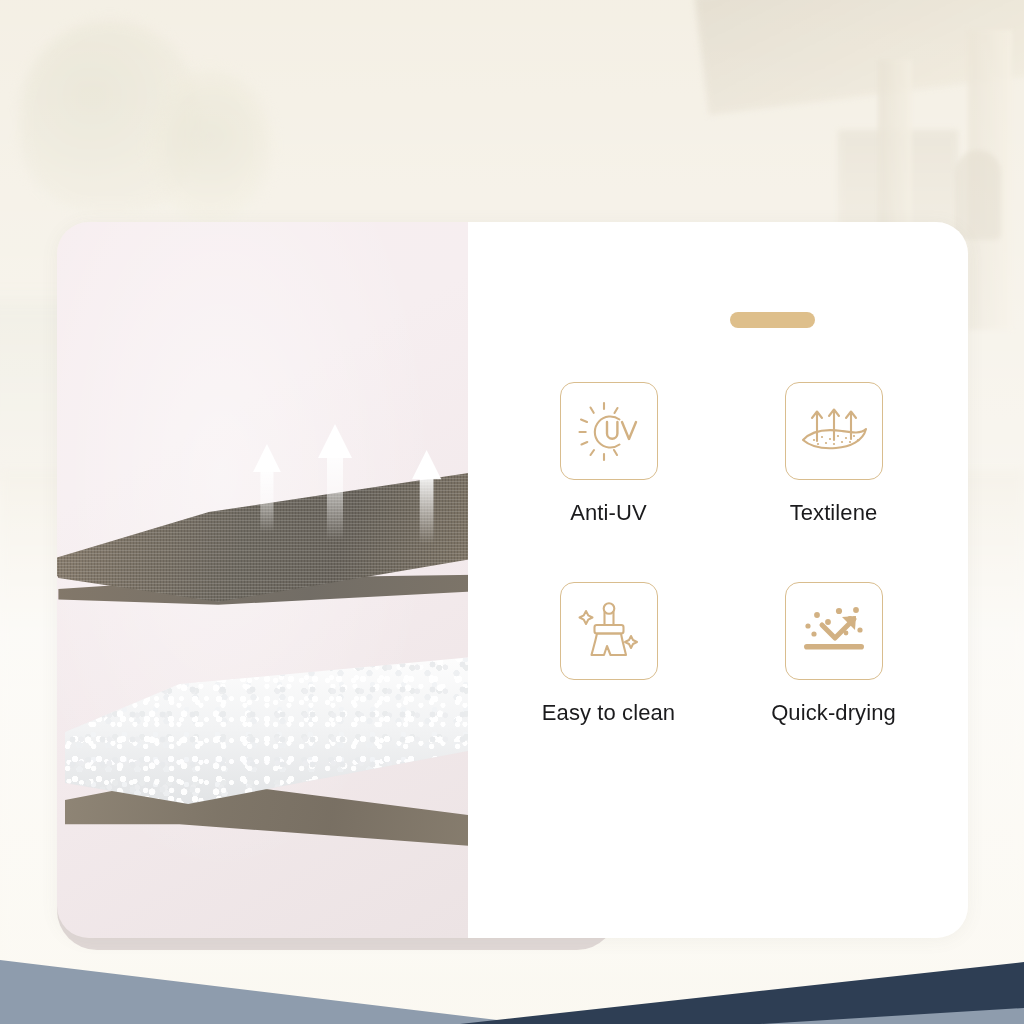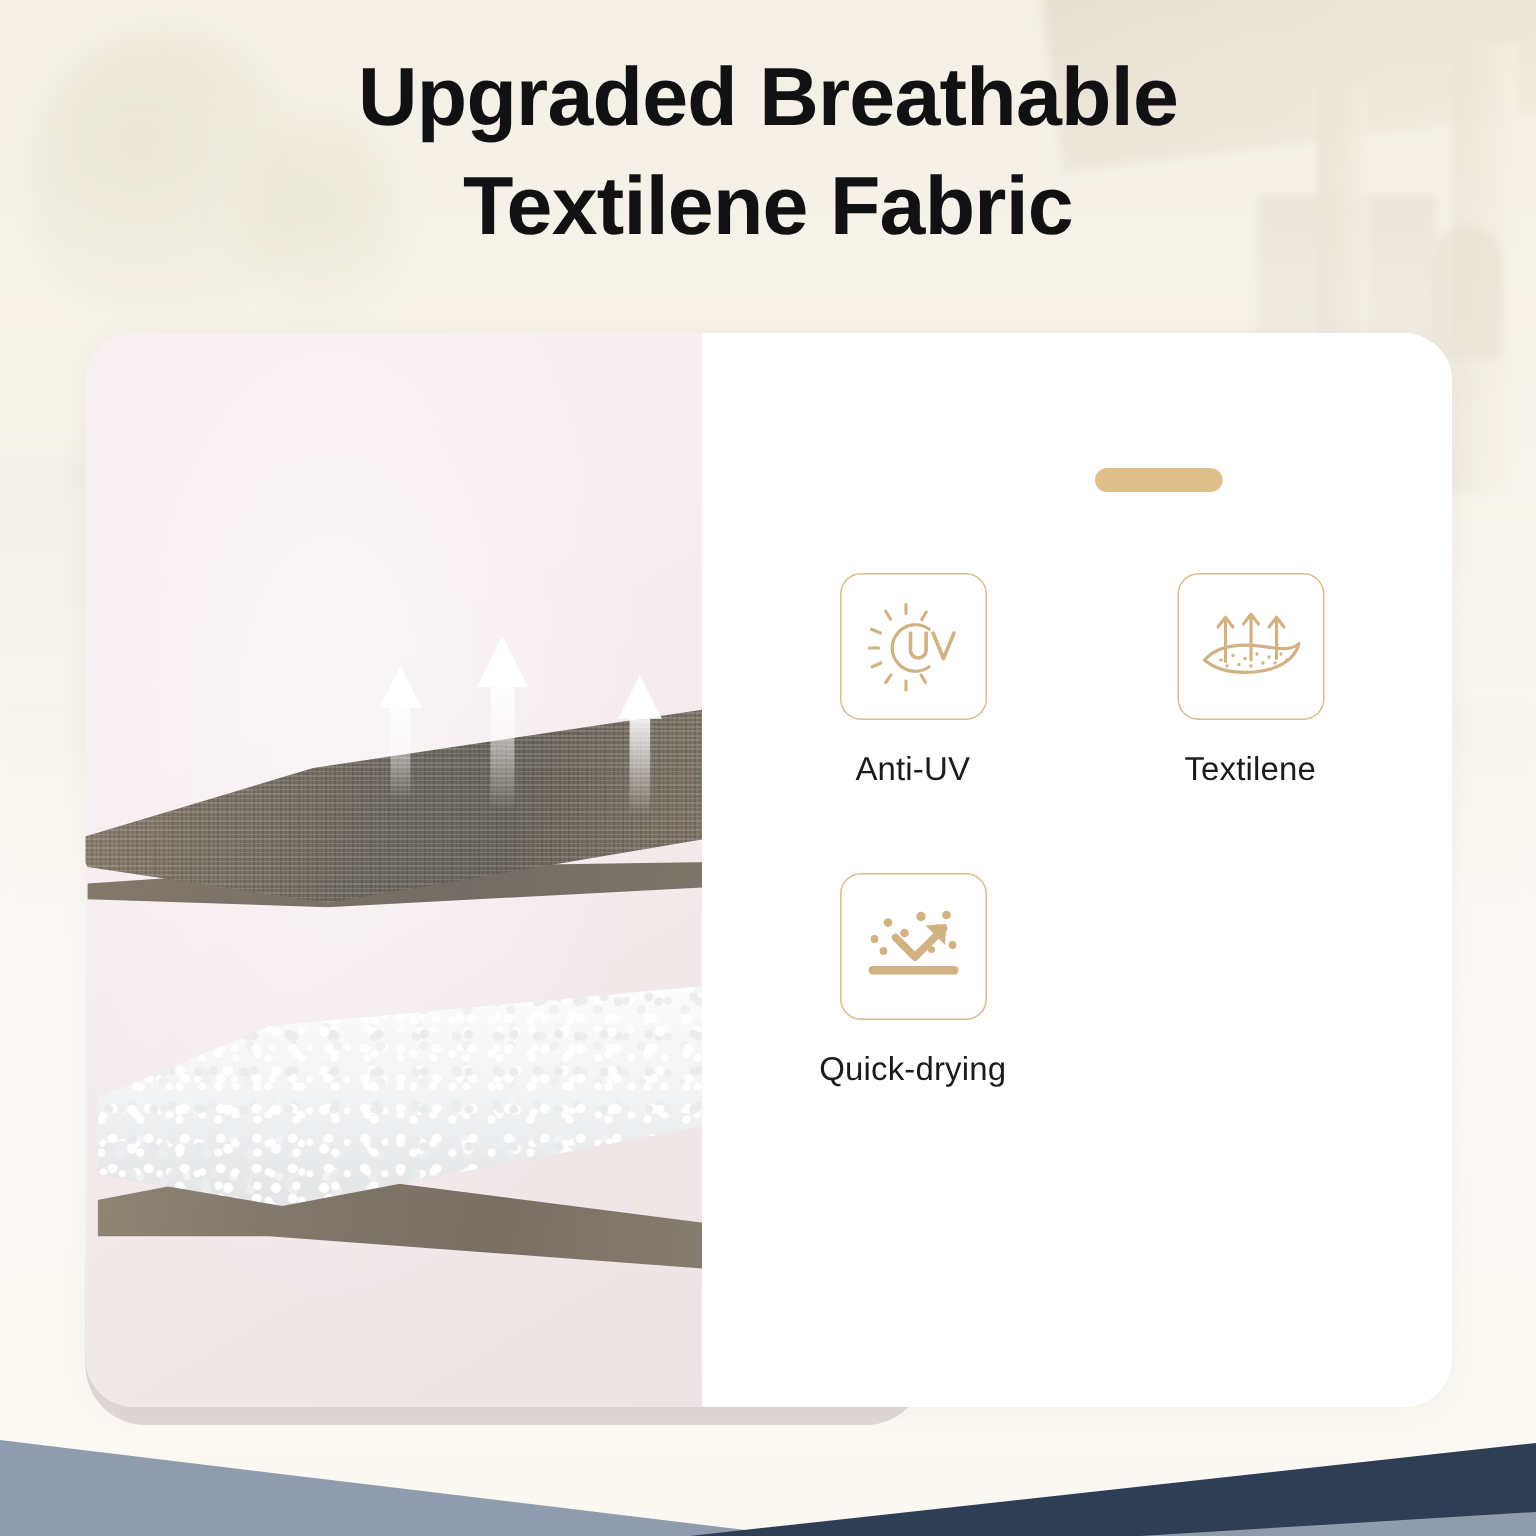--- a/index.html
+++ b/index.html
@@ -145,24 +145,20 @@
     <div class="bg-pool"></div>
     <div class="bg-ground"></div>
     <div class="bg-roof"></div>
     <div class="bg-win"></div>
     <div class="bg-col1"></div>
     <div class="bg-col2"></div>
     <div class="bg-lamp"></div>
     <div class="bg-wash"></div>
   </div>
 
-  <div class="title">
-    <span>Upgraded Breathable</span>
-    <span class="l2">Textilene Fabric</span>
-  </div>
 
   <div class="shadow-blob"></div>
 
   <div class="card">
 
     <div class="card-left">
       <div class="illus">
         <div class="illus-glow"></div>
 
         <div class="sheet-bot"></div>
@@ -241,20 +237,37 @@
               <g fill="none" stroke="#d2b183" stroke-width="2.1" stroke-linecap="round" stroke-linejoin="round">
                 <path d="M19 43 L19 14 M14 20 L19 13.5 L24 20"></path>
                 <path d="M36 42 L36 12 M31 18 L36 11.5 L41 18"></path>
                 <path d="M53 41 L53 14 M48 20 L53 13.5 L58 20"></path>
               </g>
             </svg>
           </div>
           <div class="ilabel">Textilene</div>
         </div>
 
+        <div class="cell">
+          <div class="iconbox">
+            <svg width="70" height="70" viewBox="0 0 70 70">
+              <g fill="none" stroke="#d2b183" stroke-width="2.1" stroke-linejoin="round" stroke-linecap="round">
+                <circle cx="35" cy="12.5" r="5.3"></circle>
+                <path d="M30.5 16 L30.5 29 L39.5 29 L39.5 16"></path>
+                <rect x="20.5" y="29" width="29" height="8.5" rx="2.2"></rect>
+                <path d="M23 37.5 C21 47, 19 53, 17.5 59 L30 59 L33 50 L36.5 59 L52 59 C50.5 52, 48.5 46, 47 37.5 Z"></path>
+              </g>
+              <g fill="none" stroke="#d2b183" stroke-width="2" stroke-linejoin="round">
+                <path d="M12 15 L14.2 19.3 L18.5 21.5 L14.2 23.7 L12 28 L9.8 23.7 L5.5 21.5 L9.8 19.3 Z"></path>
+                <path d="M57 40 L59 44 L63 46 L59 48 L57 52 L55 48 L51 46 L55 44 Z"></path>
+              </g>
+            </svg>
+          </div>
+          <div class="ilabel">Easy to clean</div>
+        </div>
 
         <div class="cell">
           <div class="iconbox">
             <svg width="72" height="62" viewBox="0 0 72 62">
               <g fill="#d2b183">
                 <circle cx="10" cy="26" r="2.6"></circle>
                   <circle cx="19" cy="15" r="2.9"></circle>
                 <circle cx="16" cy="34" r="2.6"></circle>
                   <circle cx="30" cy="22" r="2.9"></circle>
                 <circle cx="41" cy="11" r="3.1"></circle>

